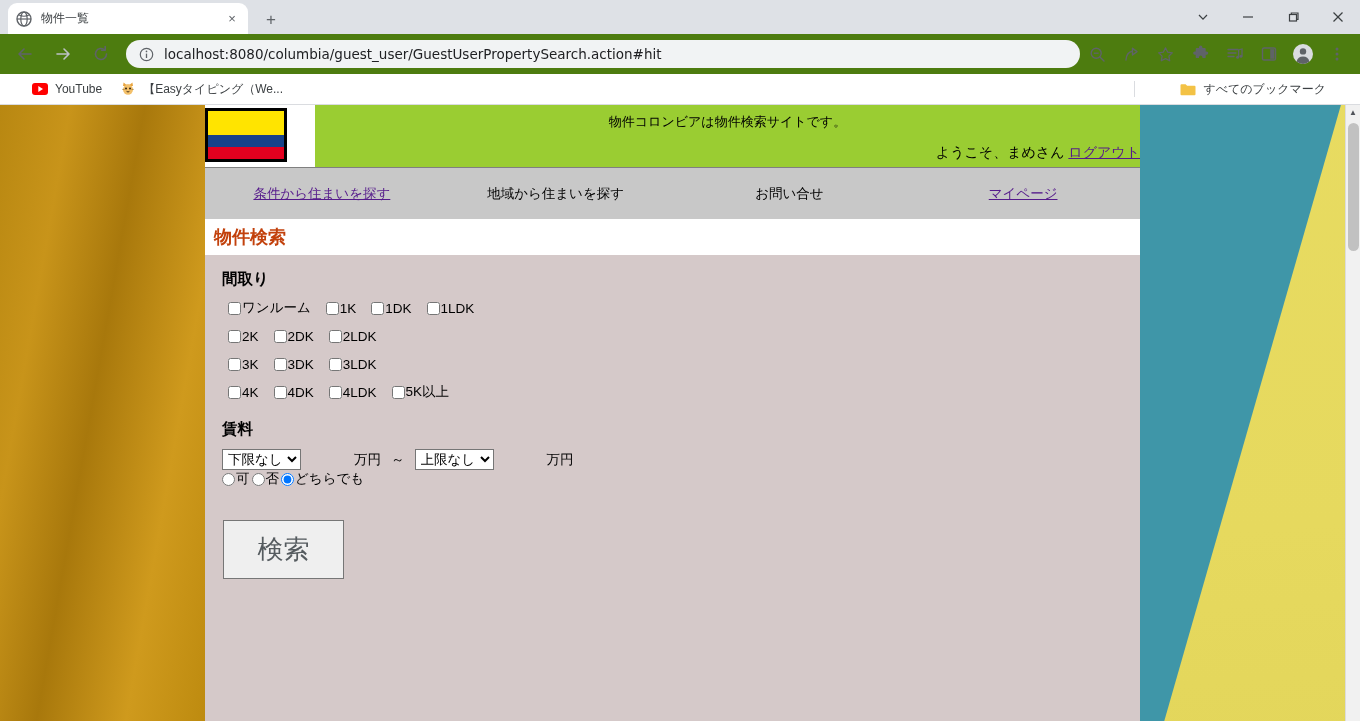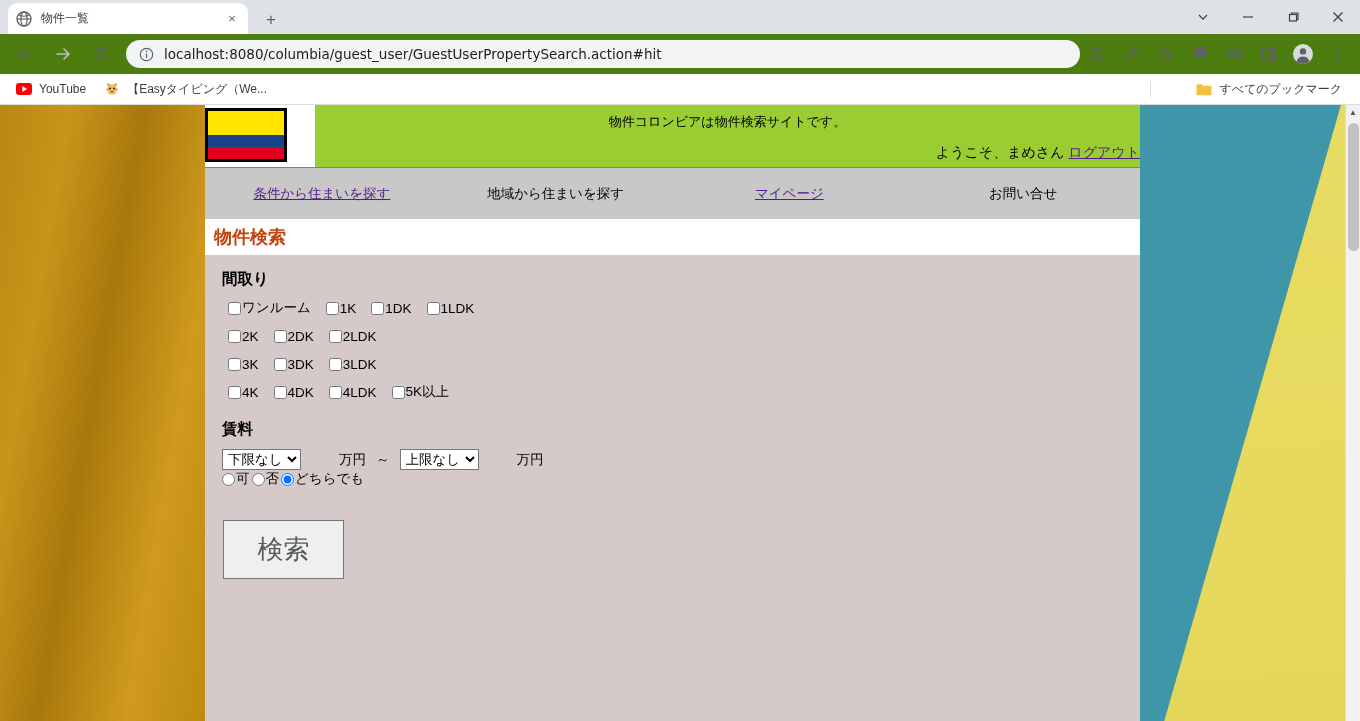--- a/index.html
+++ b/index.html
@@ -119,21 +119,21 @@
   .tb-icon {
     width: 30px; height: 30px; margin: 0 2px;
     display: flex; align-items: center; justify-content: center;
     color: #5f6368; cursor: pointer;
   }
 
   
   .bookmarks {
     position: relative; height: 31px; width: 100%;
     background: #ffffff;
-    display: flex; align-items: center; padding: 0 8px;
+    display: flex; align-items: center; padding: 0 24px;
     border-bottom: 1px solid #dadce0;
   }
   .bm {
     display: flex; align-items: center; padding: 3px 8px;
     border-radius: 4px; cursor: pointer; margin-right: 2px;
   }
   .bm-ico { width: 16px; height: 16px; margin-right: 7px; flex: 0 0 16px;
             display: flex; align-items: center; justify-content: center; }
   .bm-label { font-size: 12px; color: #3c4043; white-space: nowrap; }
   .bm-right { margin-left: auto; display: flex; align-items: center; gap: 31px; }
@@ -232,21 +232,21 @@
     font-size: 13.5px; color: #000;
   }
   .rent-row select {
     font-size: 13.5px;
     font-family: "Liberation Sans", sans-serif;
     height: 21px; padding: 0 1px;
     border: 1px solid #767676;
     background: #ffffff;
     cursor: pointer;
   }
-  .rent-unit { margin: 0 10px 0 1px; padding-left: 37px; }
+  .rent-unit { margin: 0 10px 0 16px; padding-left: 37px; }
   .rent-tilde { margin: 0 10px 0 0; }
   .radio-row {
     display: flex; align-items: center;
     margin: 0 0 0 8px;
     height: 18px;
   }
   .radio-item {
     display: flex; align-items: center;
     font-size: 13.5px; color: #000;
     margin-right: 2px; cursor: pointer; white-space: nowrap;
@@ -468,24 +468,24 @@
         <a href="#">ログアウト</a>
       </div>
     </div>
   </div>
 
   <div class="site-nav">
     <div class="nav-cell">
       <a href="#">条件から住まいを探す</a>
     </div>
     <div class="nav-cell">地域から住まいを探す</div>
+    <div class="nav-cell">お問い合せ</div>
     <div class="nav-cell">
       <a href="#">マイページ</a>
     </div>
-    <div class="nav-cell">お問い合せ</div>
   </div>
 
   <div class="page-title-bar">
     <div class="page-title">物件検索</div>
   </div>
 
   <div class="form-panel">
 
     <div class="sec-title">間取り</div>
 

